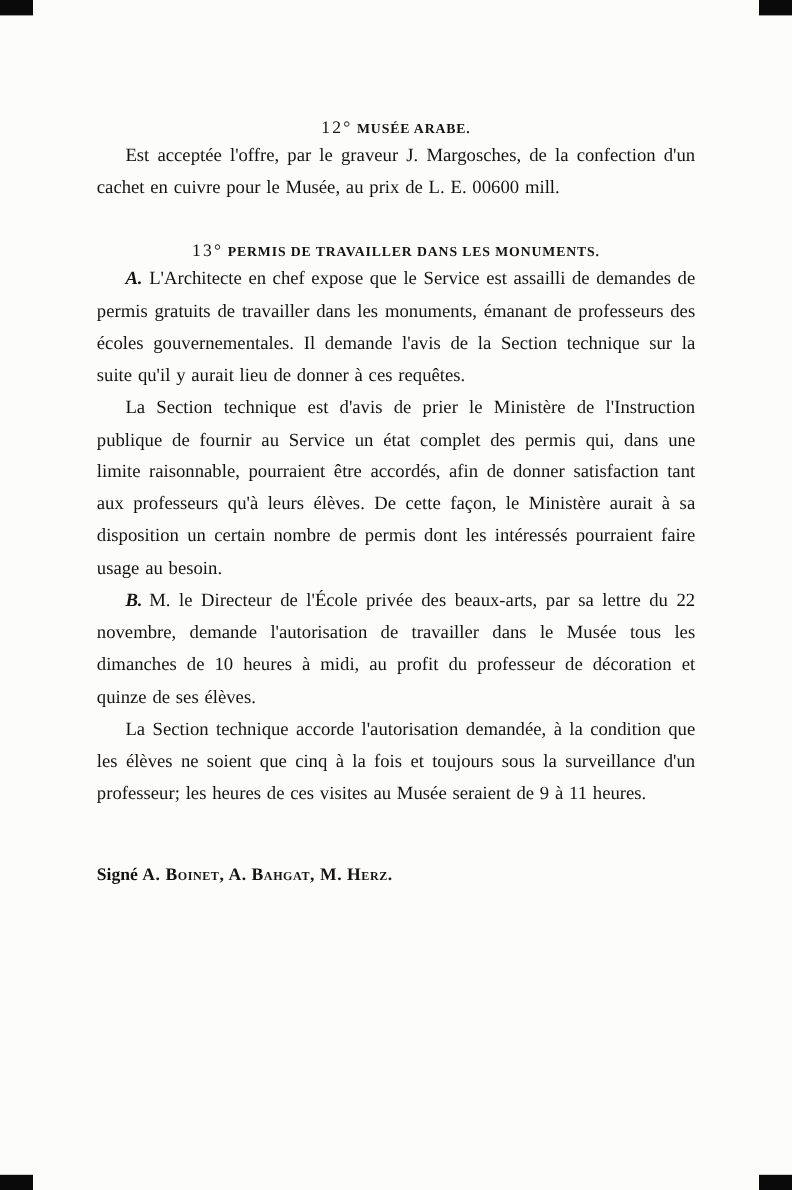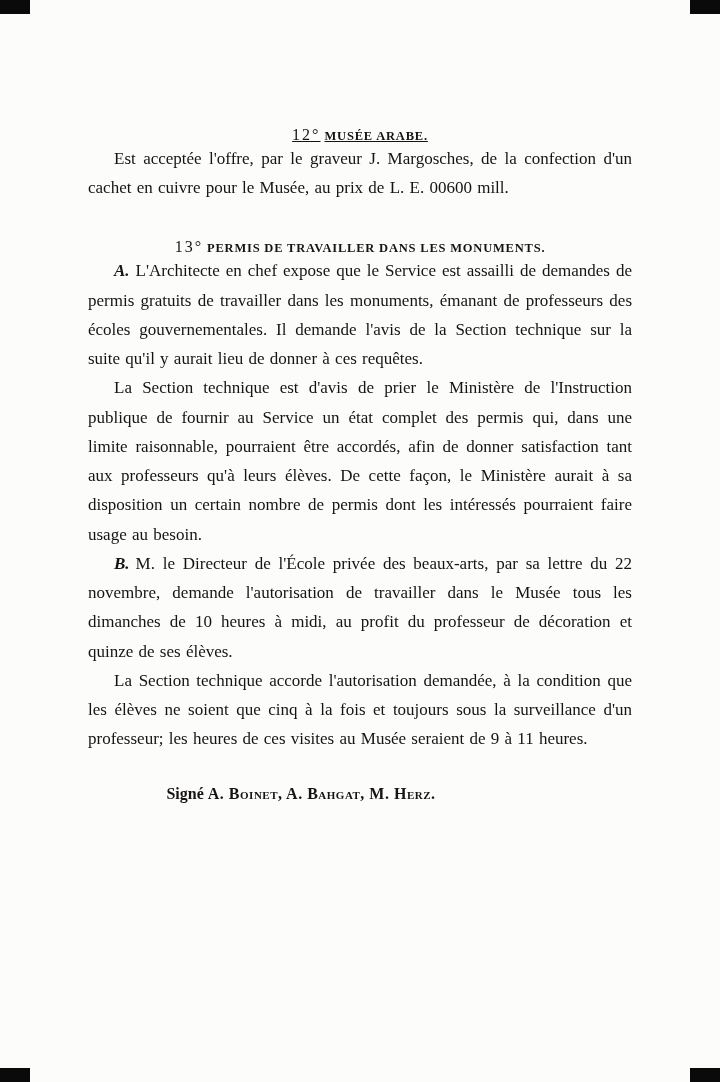--- a/index.html
+++ b/index.html
@@ -44,41 +44,41 @@
     font-size: 12.5px;
     letter-spacing: 0.8px;
     margin: 0;
   }
   .section-heading .sec-num {
     font-size: 16px;
     font-weight: normal;
     letter-spacing: 2px;
     margin-right: 4px;
   }
-  .heading-12 { margin-top: 40px; text-decoration: underline; }
+  .heading-12 { margin-top: 22px; }
   .heading-13 { margin-top: 36px; }
 
   p.body-para {
     font-size: 17px;
     line-height: 1.72;
     text-align: justify;
     text-indent: 26px;
     margin: 0;
     word-spacing: 1px;
   }
   .after-heading { margin-top: 18px; }
   .block-gap { margin-top: 26px; }
   .lead-italic {
     font-style: italic;
     font-weight: bold;
     margin-right: 6px;
   }
   .signature {
-    margin-top: 32px;
-    text-align: center;
+    margin-top: 52px;
+    text-align: left;
     padding-right: 118px;
     font-size: 16px;
   }
   .sig-label { font-weight: bold; }
   .sig-names {
     font-variant: small-caps;
     font-weight: bold;
     letter-spacing: 0.5px;
   }
 </style>

